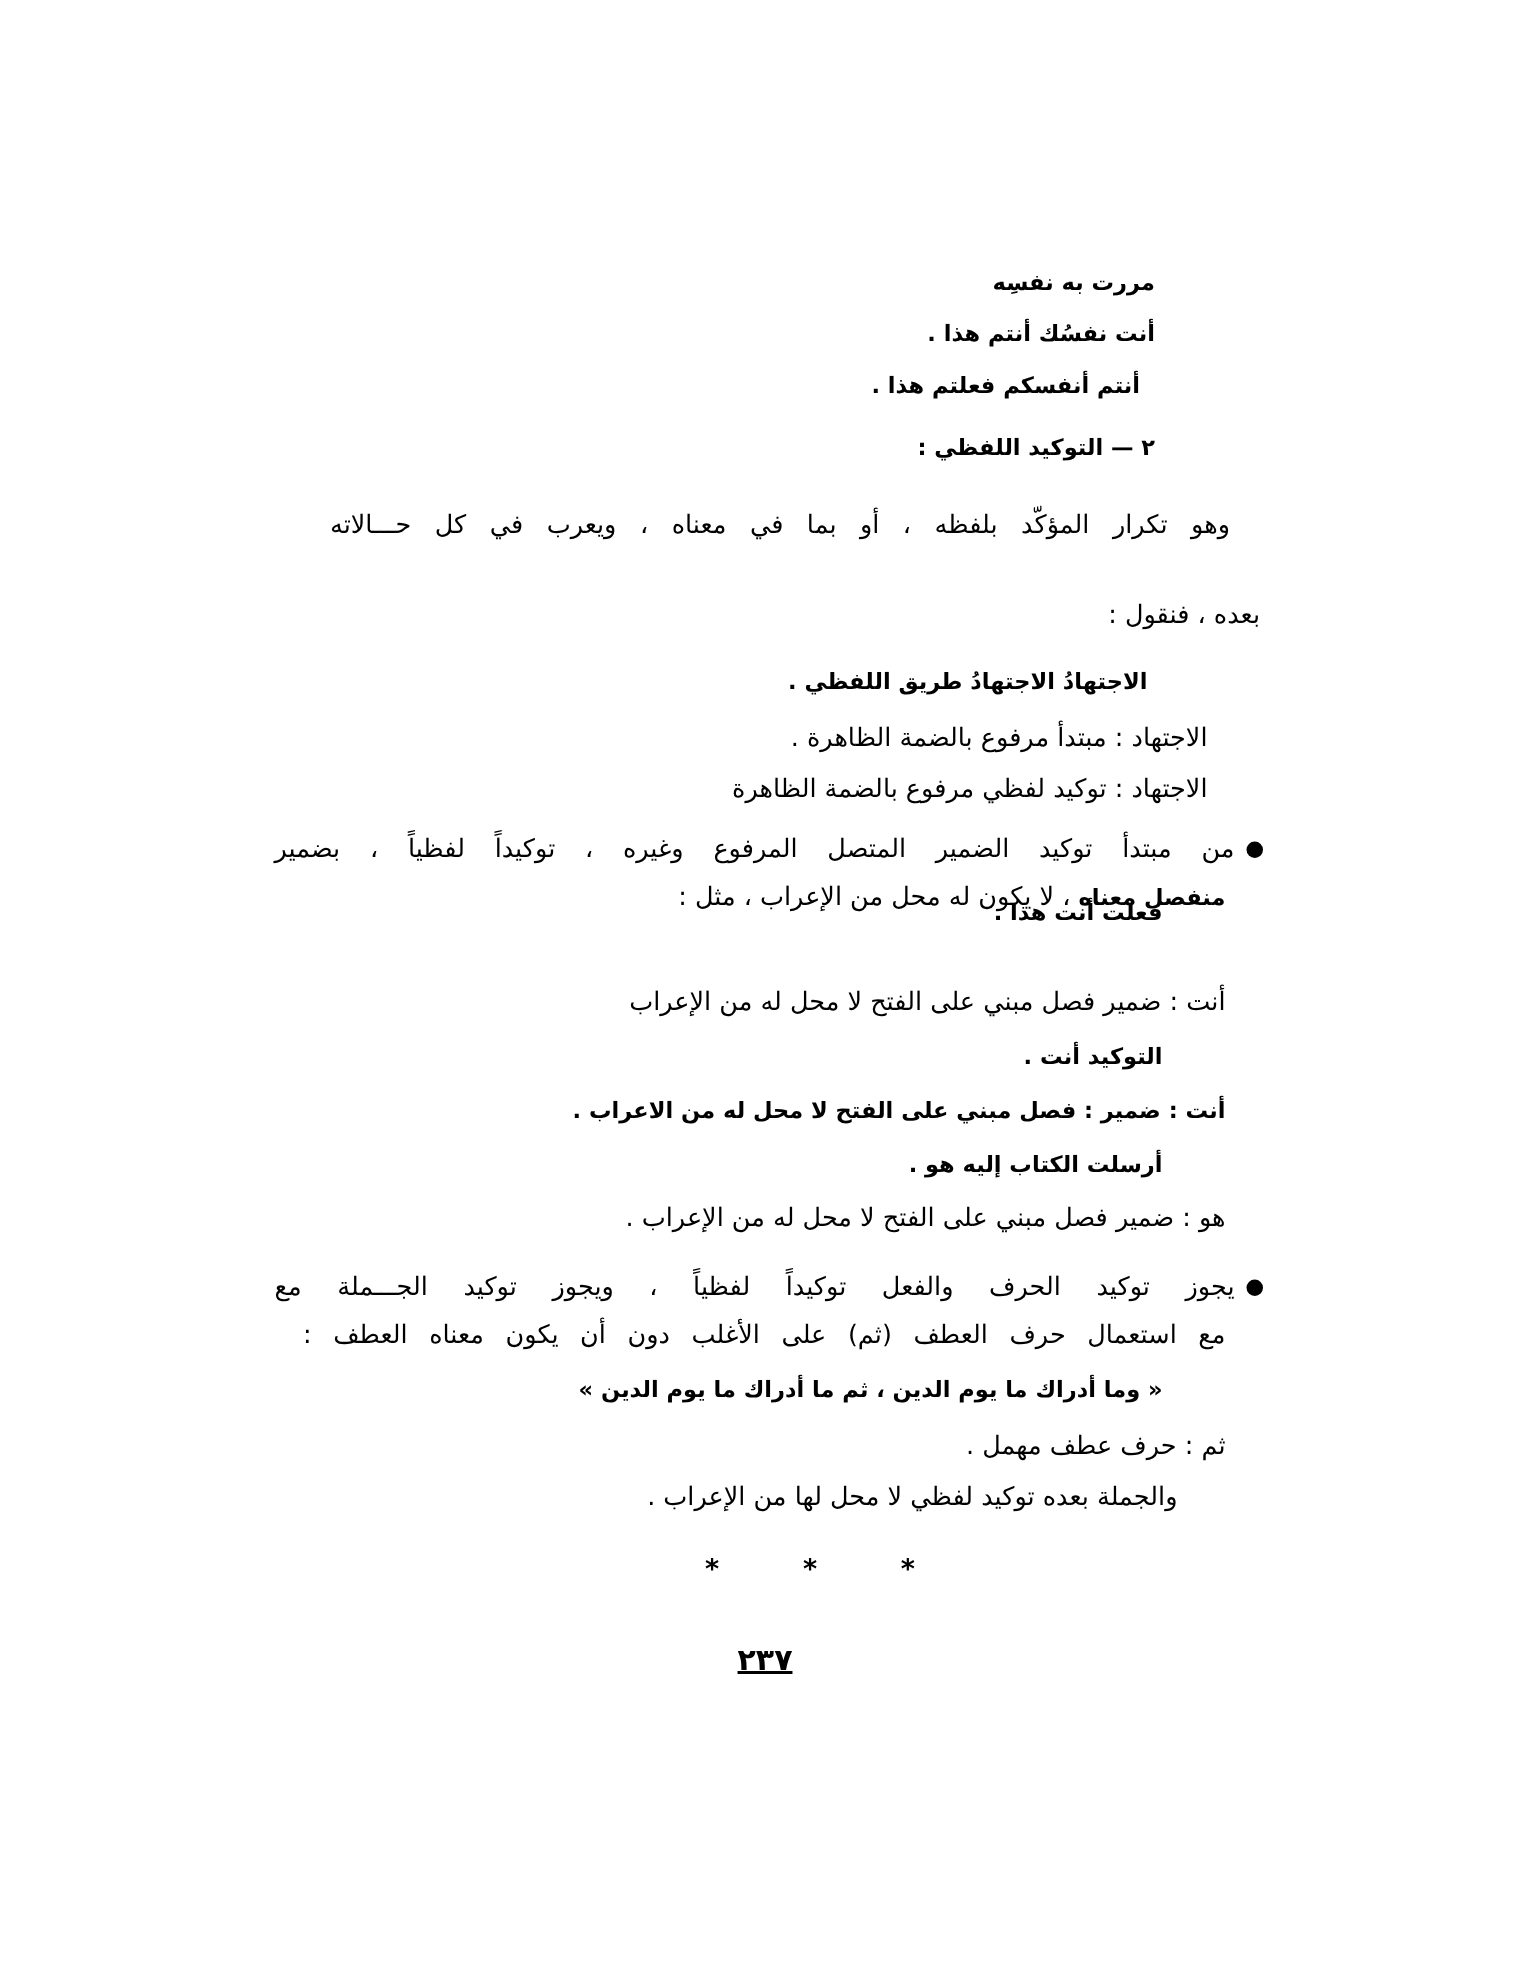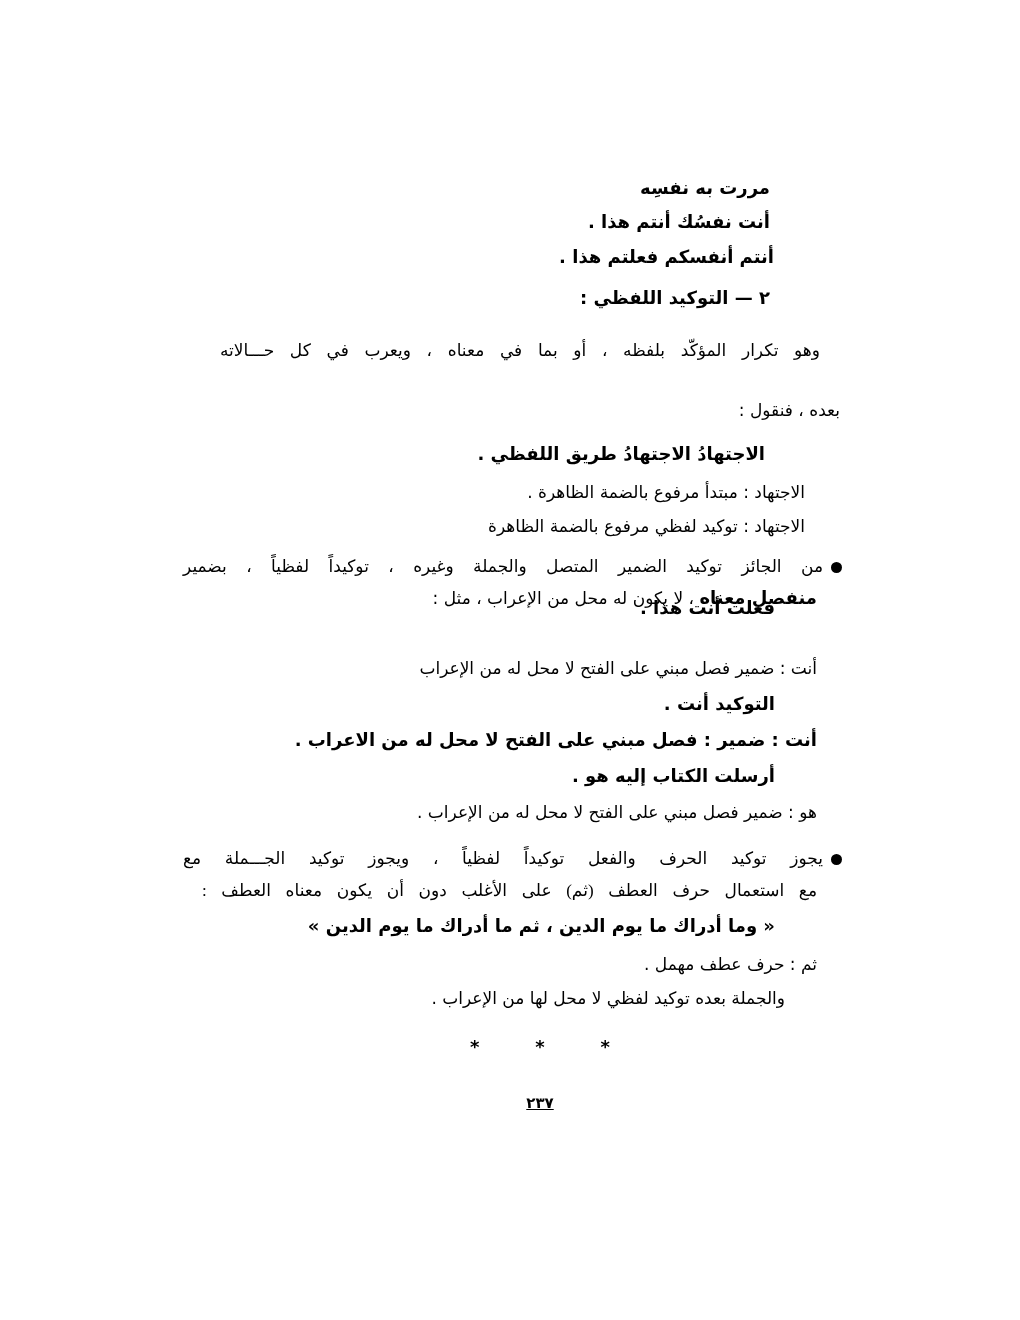--- a/index.html
+++ b/index.html
@@ -21,89 +21,89 @@
       width: 1020px; height: 1320px;
     }
     .line {
       position: absolute;
       direction: rtl;
       white-space: nowrap;
       font-size: 17px;
       line-height: 24px;
       text-align: right;
     }
-    .bold { font-weight: bold; font-size: 18px; }
+    .bold { font-weight: bold; font-size: 15px; }
     .bullet {
       display: inline-block;
       width: 11px; height: 11px;
       background: #000;
       border-radius: 50%;
       margin-left: 8px;
       vertical-align: middle;
     }
     .stars {
       position: absolute;
       left: 470px; top: 1036px;
       width: 140px;
       display: flex;
       justify-content: space-between;
       font-size: 18px;
       font-weight: bold;
     }
     .page-number {
       position: absolute;
-      left: 510px; top: 1094px;
+      left: 480px; top: 1094px;
       width: 60px;
       text-align: center;
-      font-size: 15px;
+      font-size: 20px;
       font-weight: bold;
       direction: rtl;
       text-decoration: underline;
     }
   </style>
 </head>
 <body>
 
 <div class="page">
 
   <div class="line bold" style="right:250px; top:176px;">مررت به نفسِه</div>
   <div class="line bold" style="right:250px; top:210px;">أنت نفسُك أنتم هذا .</div>
-  <div class="line bold" style="right:246px; top:245px;">أنتم أنفسكم فعلتم هذا .</div>
+  <div class="line bold" style="right:260px; top:245px;">أنتم أنفسكم فعلتم هذا .</div>
 
   <div class="line bold" style="right:250px; top:286px;">٢ — التوكيد اللفظي :</div>
 
   <div class="line" style="right:200px; top:338px; width:620px;">
     <span style="display:inline-block; width:600px; text-align:justify; text-align-last:justify;">وهو تكرار المؤكّد بلفظه ، أو بما في معناه ، ويعرب في كل حـــالاته</span>
   </div>
   <div class="line" style="right:180px; top:398px;">بعده ، فنقول :</div>
 
   <div class="line bold" style="right:255px; top:442px;">الاجتهادُ الاجتهادُ طريق اللفظي .</div>
 
   <div class="line" style="right:215px; top:514px;">الاجتهاد : توكيد لفظي مرفوع بالضمة الظاهرة</div>
   <div class="line" style="right:215px; top:480px;">الاجتهاد : مبتدأ مرفوع بالضمة الظاهرة .</div>
 
   <div class="line" style="right:178px; top:554px; width:662px;">
-    <span class="bullet"></span><span style="display:inline-block; width:640px; text-align:justify; text-align-last:justify;">من الجائز توكيد الضمير المتصل والجملة وغيره ، توكيداً لفظياً ، بضمير</span>
+    <span class="bullet"></span><span style="display:inline-block; width:640px; text-align:justify; text-align-last:justify;">من مبتدأ توكيد الضمير المتصل المرفوع وغيره ، توكيداً لفظياً ، بضمير</span>
   </div>
   <div class="line" style="right:203px; top:586px;">
     <span class="bold">منفصل معناه</span><span> ، لا يكون له محل من الإعراب ، مثل :</span>
   </div>
 
   <div class="line bold" style="right:245px; top:596px;">فعلت أنت هذا .</div>
   <div class="line" style="right:203px; top:656px;">أنت : ضمير فصل مبني على الفتح لا محل له من الإعراب</div>
   <div class="line bold" style="right:245px; top:692px;">التوكيد أنت .</div>
   <div class="line bold" style="right:203px; top:728px;">أنت : ضمير : فصل مبني على الفتح لا محل له من الاعراب .</div>
   <div class="line bold" style="right:245px; top:764px;">أرسلت الكتاب إليه هو .</div>
   <div class="line" style="right:203px; top:800px;">هو : ضمير فصل مبني على الفتح لا محل له من الإعراب .</div>
 
   <div class="line" style="right:178px; top:846px; width:662px;">
     <span class="bullet"></span><span style="display:inline-block; width:640px; text-align:justify; text-align-last:justify;">يجوز توكيد الحرف والفعل توكيداً لفظياً ، ويجوز توكيد الجـــملة مع</span>
   </div>
   <div class="line" style="right:203px; top:878px; width:637px;">
-    <span style="display:inline-block; width:615px; text-align:justify; text-align-last:justify;font-family:Liberation Serif, serif;">مع استعمال حرف العطف (ثم) على الأغلب دون أن يكون معناه العطف :</span>
+    <span style="display:inline-block; width:615px; text-align:justify; text-align-last:justify;">مع استعمال حرف العطف (ثم) على الأغلب دون أن يكون معناه العطف :</span>
   </div>
 
   <div class="line bold" style="right:245px; top:914px;">« وما أدراك ما يوم الدين ، ثم ما أدراك ما يوم الدين »</div>
 
   <div class="line" style="right:203px; top:952px;">ثم : حرف عطف مهمل .</div>
   <div class="line" style="right:235px; top:986px;">والجملة بعده توكيد لفظي لا محل لها من الإعراب .</div>
 
   <div class="stars">
     <span>*</span>
     <span>*</span>

